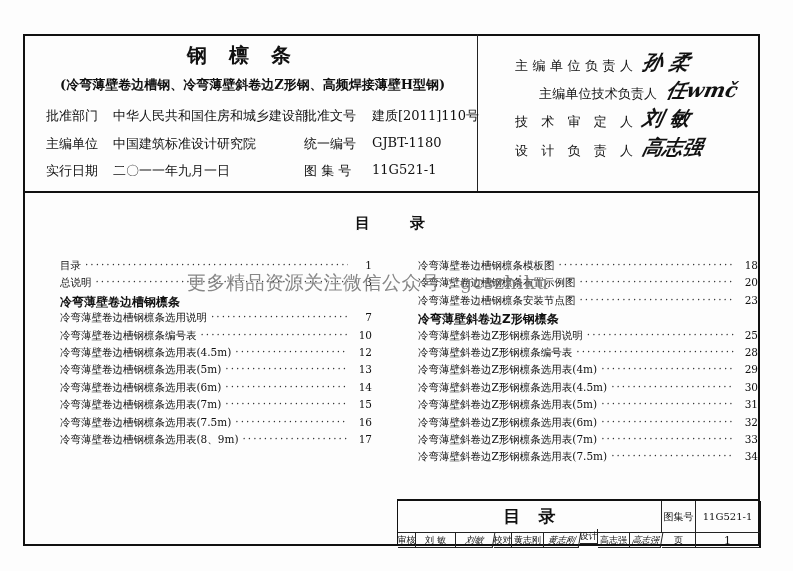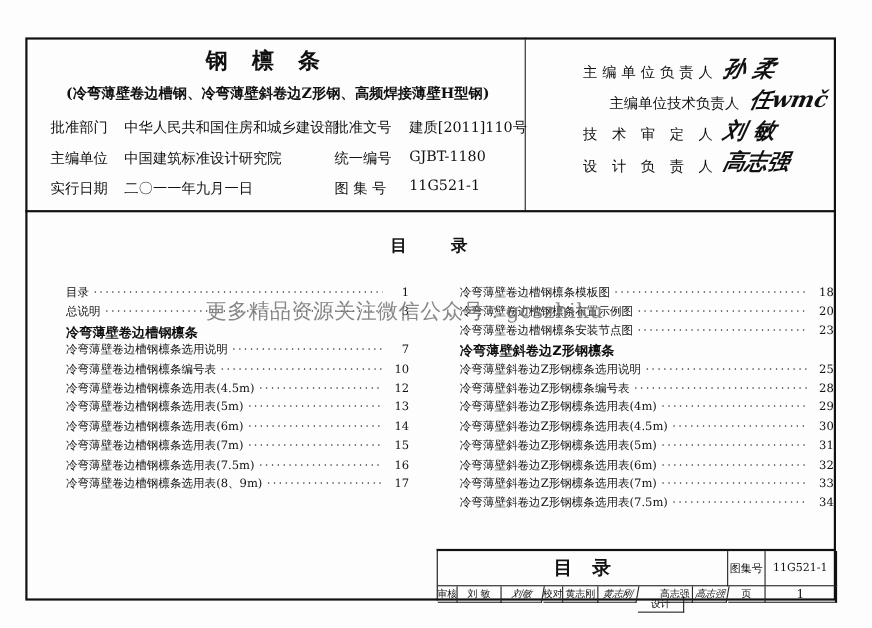--- a/index.html
+++ b/index.html
@@ -12,21 +12,21 @@
     border:2px solid #111; box-sizing:border-box;
   }
   .hdr-divider-v { position:absolute; left:477px; top:34px; width:1px; height:158px; background:#222; }
   .hdr-divider-h { position:absolute; left:23px; top:191px; width:737px; height:2px; background:#111; }
 
   .title { position:absolute; left:0; width:478px; top:42px; text-align:center; font-size:20px; font-weight:bold; letter-spacing:22px; padding-left:22px; box-sizing:border-box; }
   .subtitle { position:absolute; left:60px; top:76px; font-size:13px; font-weight:bold; font-family:"DejaVu Serif", serif; }
   .info-row { position:absolute; left:46px; font-size:13px; font-family:"DejaVu Serif", serif; white-space:nowrap; }
   .info-row span { position:absolute; top:0; white-space:nowrap; }
 
-  .sign-row { position:absolute; left:530px; font-size:13px; font-family:"DejaVu Serif", serif; }
+  .sign-row { position:absolute; left:515px; font-size:13px; font-family:"DejaVu Serif", serif; }
   .sign-label { display:inline-block; width:118px; text-align:justify; text-align-last:justify; }
   .signature { position:absolute; left:128px; top:-8px; font-family:"DejaVu Serif", serif; font-style:italic; font-size:20px; font-weight:bold; white-space:nowrap; transform:skewX(-12deg); }
 
   .toc-title { position:absolute; left:355px; top:214px; font-size:15px; font-weight:bold; letter-spacing:40px; }
 
   .toc-col { position:absolute; top:259px; width:340px; font-family:"DejaVu Serif", serif; font-size:10.5px; }
   .toc-col.left { left:60px; width:312px; }
   .toc-col.right { left:418px; width:340px; }
   .toc-item { display:flex; align-items:baseline; height:17.4px; white-space:nowrap; }
   .toc-item .lbl { flex:0 0 auto; }
@@ -209,18 +209,18 @@
   <div class="tb-cell tb-title">目录</div>
   <div class="tb-cell tb-small" style="left:264px;top:0;width:34px;height:32px;font-size:10px;">图集号</div>
   <div class="tb-cell" style="left:298px;top:0;width:65px;height:32px;font-size:10px;border-right:2px solid #111;">11G521-1</div>
 
   <div class="tb-cell tb-small" style="left:0;top:32px;width:18px;height:15px;">审核</div>
   <div class="tb-cell tb-small" style="left:18px;top:32px;width:40px;height:15px;">刘 敏</div>
   <div class="tb-cell tb-sig" style="left:58px;top:32px;width:38px;height:15px;">刘敏</div>
   <div class="tb-cell tb-small" style="left:96px;top:32px;width:18px;height:15px;">校对</div>
   <div class="tb-cell tb-small" style="left:114px;top:32px;width:32px;height:15px;">黄志刚</div>
   <div class="tb-cell tb-sig" style="left:146px;top:32px;width:36px;height:15px;">黄志刚</div>
-  <div class="tb-cell tb-small" style="left:182px;top:41px;width:42px;height:15px;">设计</div>
+  <div class="tb-cell tb-small" style="left:182px;top:28px;width:18px;height:15px;">设计</div>
   <div class="tb-cell tb-small" style="left:200px;top:32px;width:32px;height:15px;">高志强</div>
   <div class="tb-cell tb-sig" style="left:232px;top:32px;width:32px;height:15px;">高志强</div>
   <div class="tb-cell tb-small" style="left:264px;top:32px;width:34px;height:15px;">页</div>
   <div class="tb-cell" style="left:298px;top:32px;width:65px;height:15px;font-size:11px;border-right:2px solid #111;">1</div>
 </div>
 
 </body></html>

